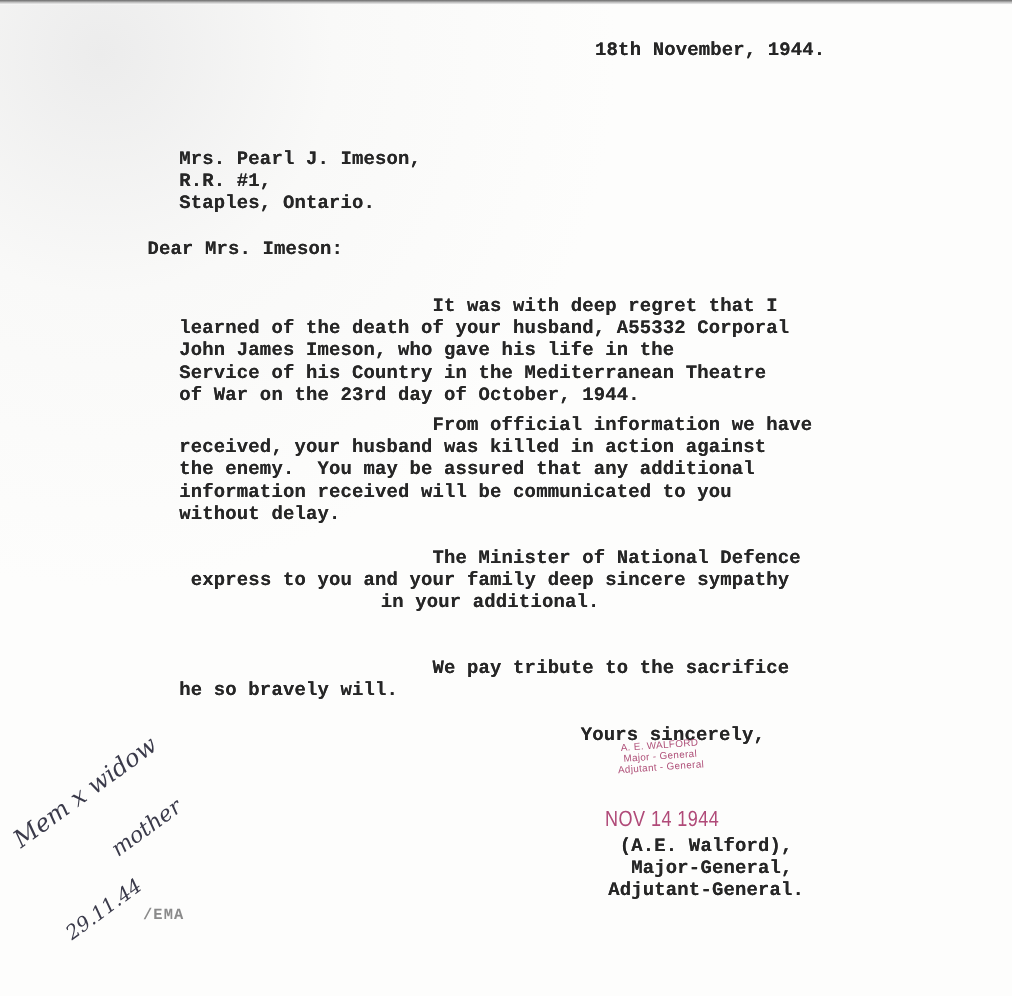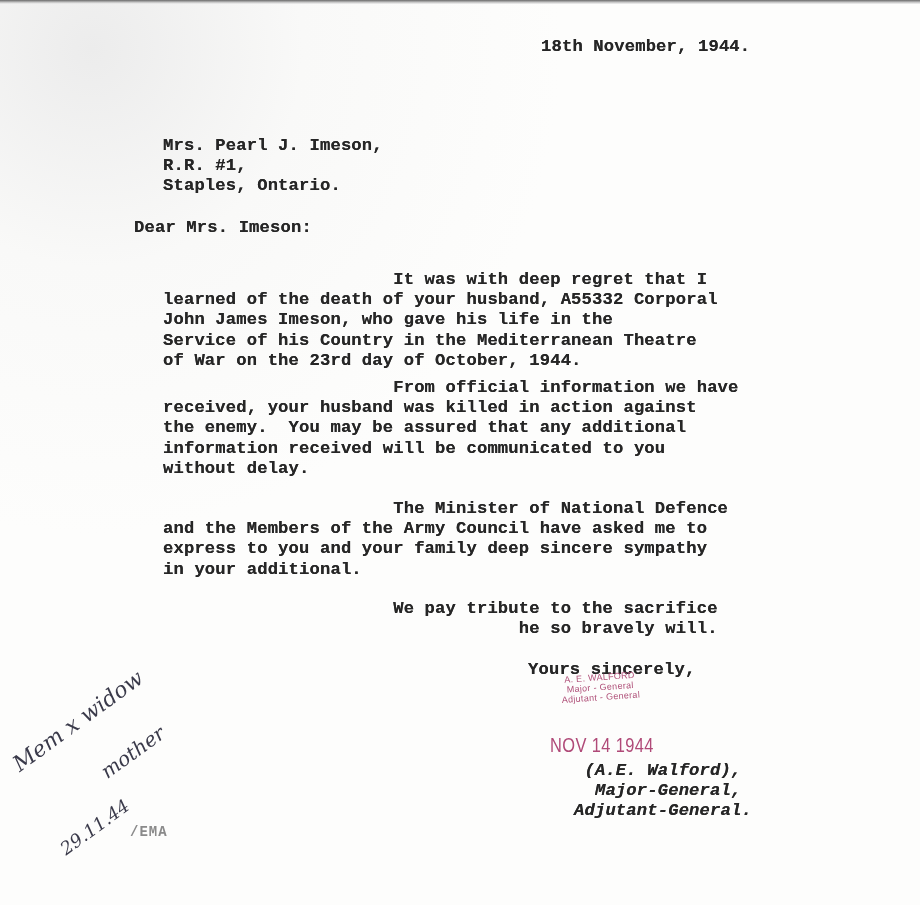--- a/index.html
+++ b/index.html
@@ -27,24 +27,24 @@
       letter-spacing: 0.15px;
       color: #262626;
       text-shadow: 0 0 0.6px #444;
     }
     .date { left: 541px; top: 33px; }
     .addr { left: 133px; top: 132px; }
     .salutation { left: 134px; top: 214px; }
     .para { left: 133px; }
     .p1 { top: 254px; margin-top: 12px; }
     .p2 { top: 374px; }
-    .p3 { top: 495px; }
-    .p4 { top: 595px; text-align: right; }
+    .p3 { top: 495px; text-align: center; }
+    .p4 { top: 595px; }
     .closing { left: 528px; top: 656px; }
-    .sig-block { left: 544px; top: 757px; font-style: italic; }
+    .sig-block { left: 523px; top: 757px; }
     .sig-line { display: block; padding-left: 30px; }
     .ref-initials {
       position: absolute; left: 130px; top: 820px;
       font-size: 14px; font-weight: bold; color: #8a8a8a; letter-spacing: 1px;
     }
     .stamp-name {
       position: absolute; left: 560px; top: 671px;
       font-family: "Liberation Sans", "DejaVu Sans", sans-serif;
       font-size: 9px; line-height: 10px; color: #b0527a;
       transform: rotate(-4deg); transform-origin: left top;
@@ -78,21 +78,21 @@
   <div class="typed date">18th November, 1944.</div>
 
   <div class="typed addr"><span class="sig-line">Mrs. Pearl J. Imeson,</span><span class="sig-line">R.R. #1,</span><span class="sig-line">Staples, Ontario.</span></div>
 
   <div class="typed salutation">Dear Mrs. Imeson:</div>
 
   <div class="typed para p1"><span class="sig-line">                      It was with deep regret that I</span><span class="sig-line">learned of the death of your husband, A55332 Corporal</span><span class="sig-line">John James Imeson, who gave his life in the</span><span class="sig-line">Service of his Country in the Mediterranean Theatre</span><span class="sig-line">of War on the 23rd day of October, 1944.</span></div>
 
   <div class="typed para p2"><span class="sig-line">                      From official information we have</span><span class="sig-line">received, your husband was killed in action against</span><span class="sig-line">the enemy.  You may be assured that any additional</span><span class="sig-line">information received will be communicated to you</span><span class="sig-line">without delay.</span></div>
 
-  <div class="typed para p3"><span class="sig-line">                      The Minister of National Defence</span><span class="sig-line">and the Members of the Army Council have asked me to</span><span class="sig-line">express to you and your family deep sincere sympathy</span><span class="sig-line">in your additional.</span></div>
+  <div class="typed para p3"><span class="sig-line">                      The Minister of National Defence</span><span class="sig-line">express to you and your family deep sincere sympathy</span><span class="sig-line">in your additional.</span></div>
 
   <div class="typed para p4"><span class="sig-line">                      We pay tribute to the sacrifice</span><span class="sig-line">he so bravely will.</span></div>
 
   <div class="typed closing">Yours sincerely,</div>
 
   <div class="stamp-name">
       <span>A. E. WALFORD</span>
       <span>Major - General</span>
       <span>Adjutant - General</span>
     </div>

